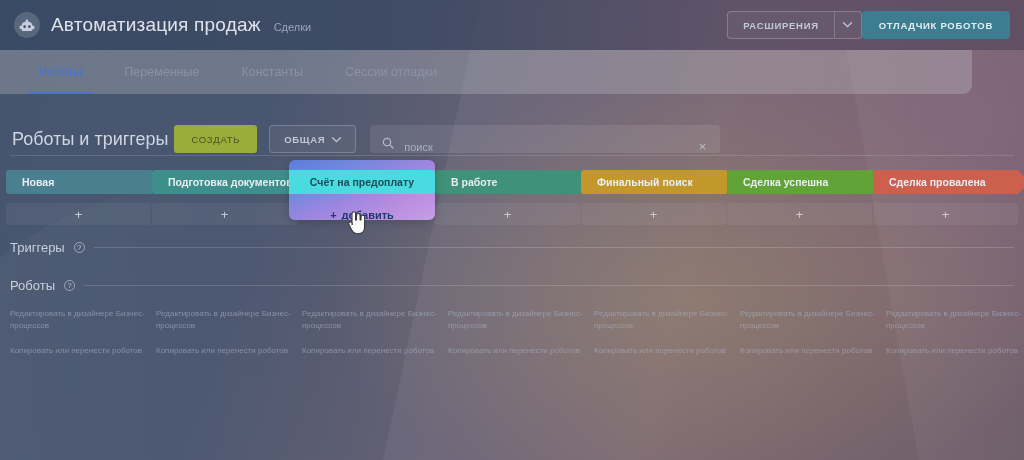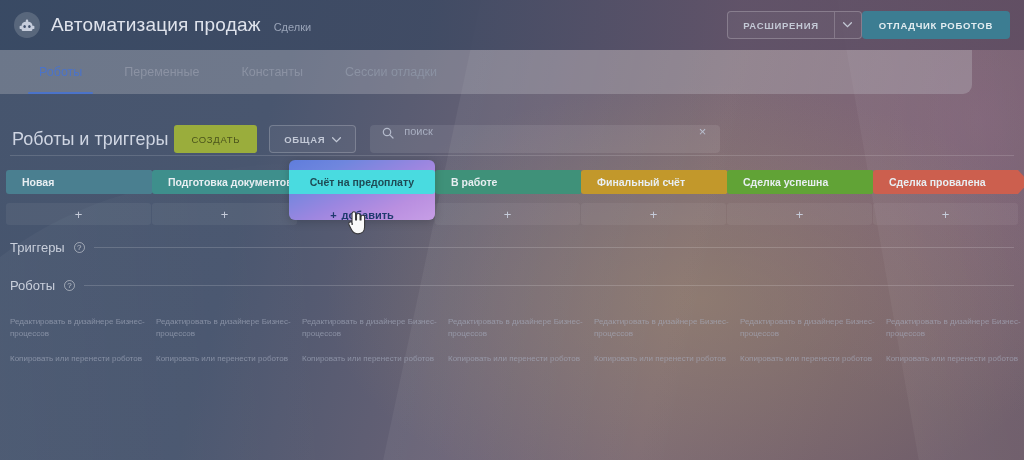--- a/index.html
+++ b/index.html
@@ -101,21 +101,21 @@
     color:#4b541c; font-size:9.5px; font-weight:normal; letter-spacing:0.7px;
   }
   .btn-filter {
     margin-left:12px; height:28px; display:flex; align-items:center; gap:7px;
     padding:0 14px; border:1px solid rgba(255,255,255,0.20); border-radius:4px;
     background: rgba(255,255,255,0.05);
     color:#c2c8d6; font-size:9.5px; font-weight:bold; letter-spacing:0.7px;
   }
   .search {
     margin-left:14px; flex:1; max-width:350px; height:28px;
-    display:flex; align-items:flex-start; gap:10px; padding:0 12px;
+    display:flex; align-items:flex-end; gap:10px; padding:0 12px;
     background: rgba(255,255,255,0.085); border-radius:4px;
   }
   .search .ph { flex:1; color:#a8aec0; font-size:11px; }
   .search .clear { color:#b9bfce; font-size:13px; line-height:1; padding:0 2px; }
 
   .hr {
     position:absolute; left:10px; top:155px; width:1004px; height:1px;
     background: rgba(255,255,255,0.14);
   }
 
@@ -174,21 +174,21 @@
   .section .s-label { color:#c9cfdb; font-size:13px; white-space:nowrap; }
   .section .s-help {
     width:11px; height:11px; border-radius:50%;
     border:1px solid rgba(255,255,255,0.45);
     color:rgba(255,255,255,0.6); font-size:8px; line-height:9px;
     text-align:center; flex:0 0 auto;
   }
   .section .s-rule { flex:1; height:1px; background: rgba(255,255,255,0.16); }
 
   
-  .robots { position:absolute; left:0; top:316px; width:1024px; height:80px; }
+  .robots { position:absolute; left:0; top:308px; width:1024px; height:80px; }
   .rcell { position:absolute; top:0; width:140px; }
   .rcell .ract {
     color:#a9b0c2; font-size:8px; line-height:11.5px; opacity:0.62; margin-bottom:14px;
   }
 </style>
 </head>
 <body>
 
 <div id="root">
   <div class="sheen1"></div>
@@ -263,21 +263,21 @@
     </div>
     <div class="col" style="left:289px">
       <div class="stage" style="--sc:#49dbe0;background:#49dbe0;opacity:0">Счёт на предоплату</div>
       <div class="addrow" style="opacity:0">+</div>
     </div>
     <div class="col" style="left:435px">
       <div class="stage" style="--sc:#3f9179;background:#3f9179">В работе</div>
       <div class="addrow">+</div>
     </div>
     <div class="col" style="left:581px">
-      <div class="stage" style="--sc:#c2982b;background:#c2982b">Финальный счёт</div>
+      <div class="stage" style="--sc:#c2982b;background:#c2982b">Финальный поиск</div>
       <div class="addrow">+</div>
     </div>
     <div class="col" style="left:727px">
       <div class="stage" style="--sc:#61a336;background:#61a336">Сделка успешна</div>
       <div class="addrow">+</div>
     </div>
     <div class="col" style="left:873px">
       <div class="stage" style="--sc:#cc5f4e;background:#cc5f4e">Сделка провалена</div>
       <div class="addrow">+</div>
     </div>

